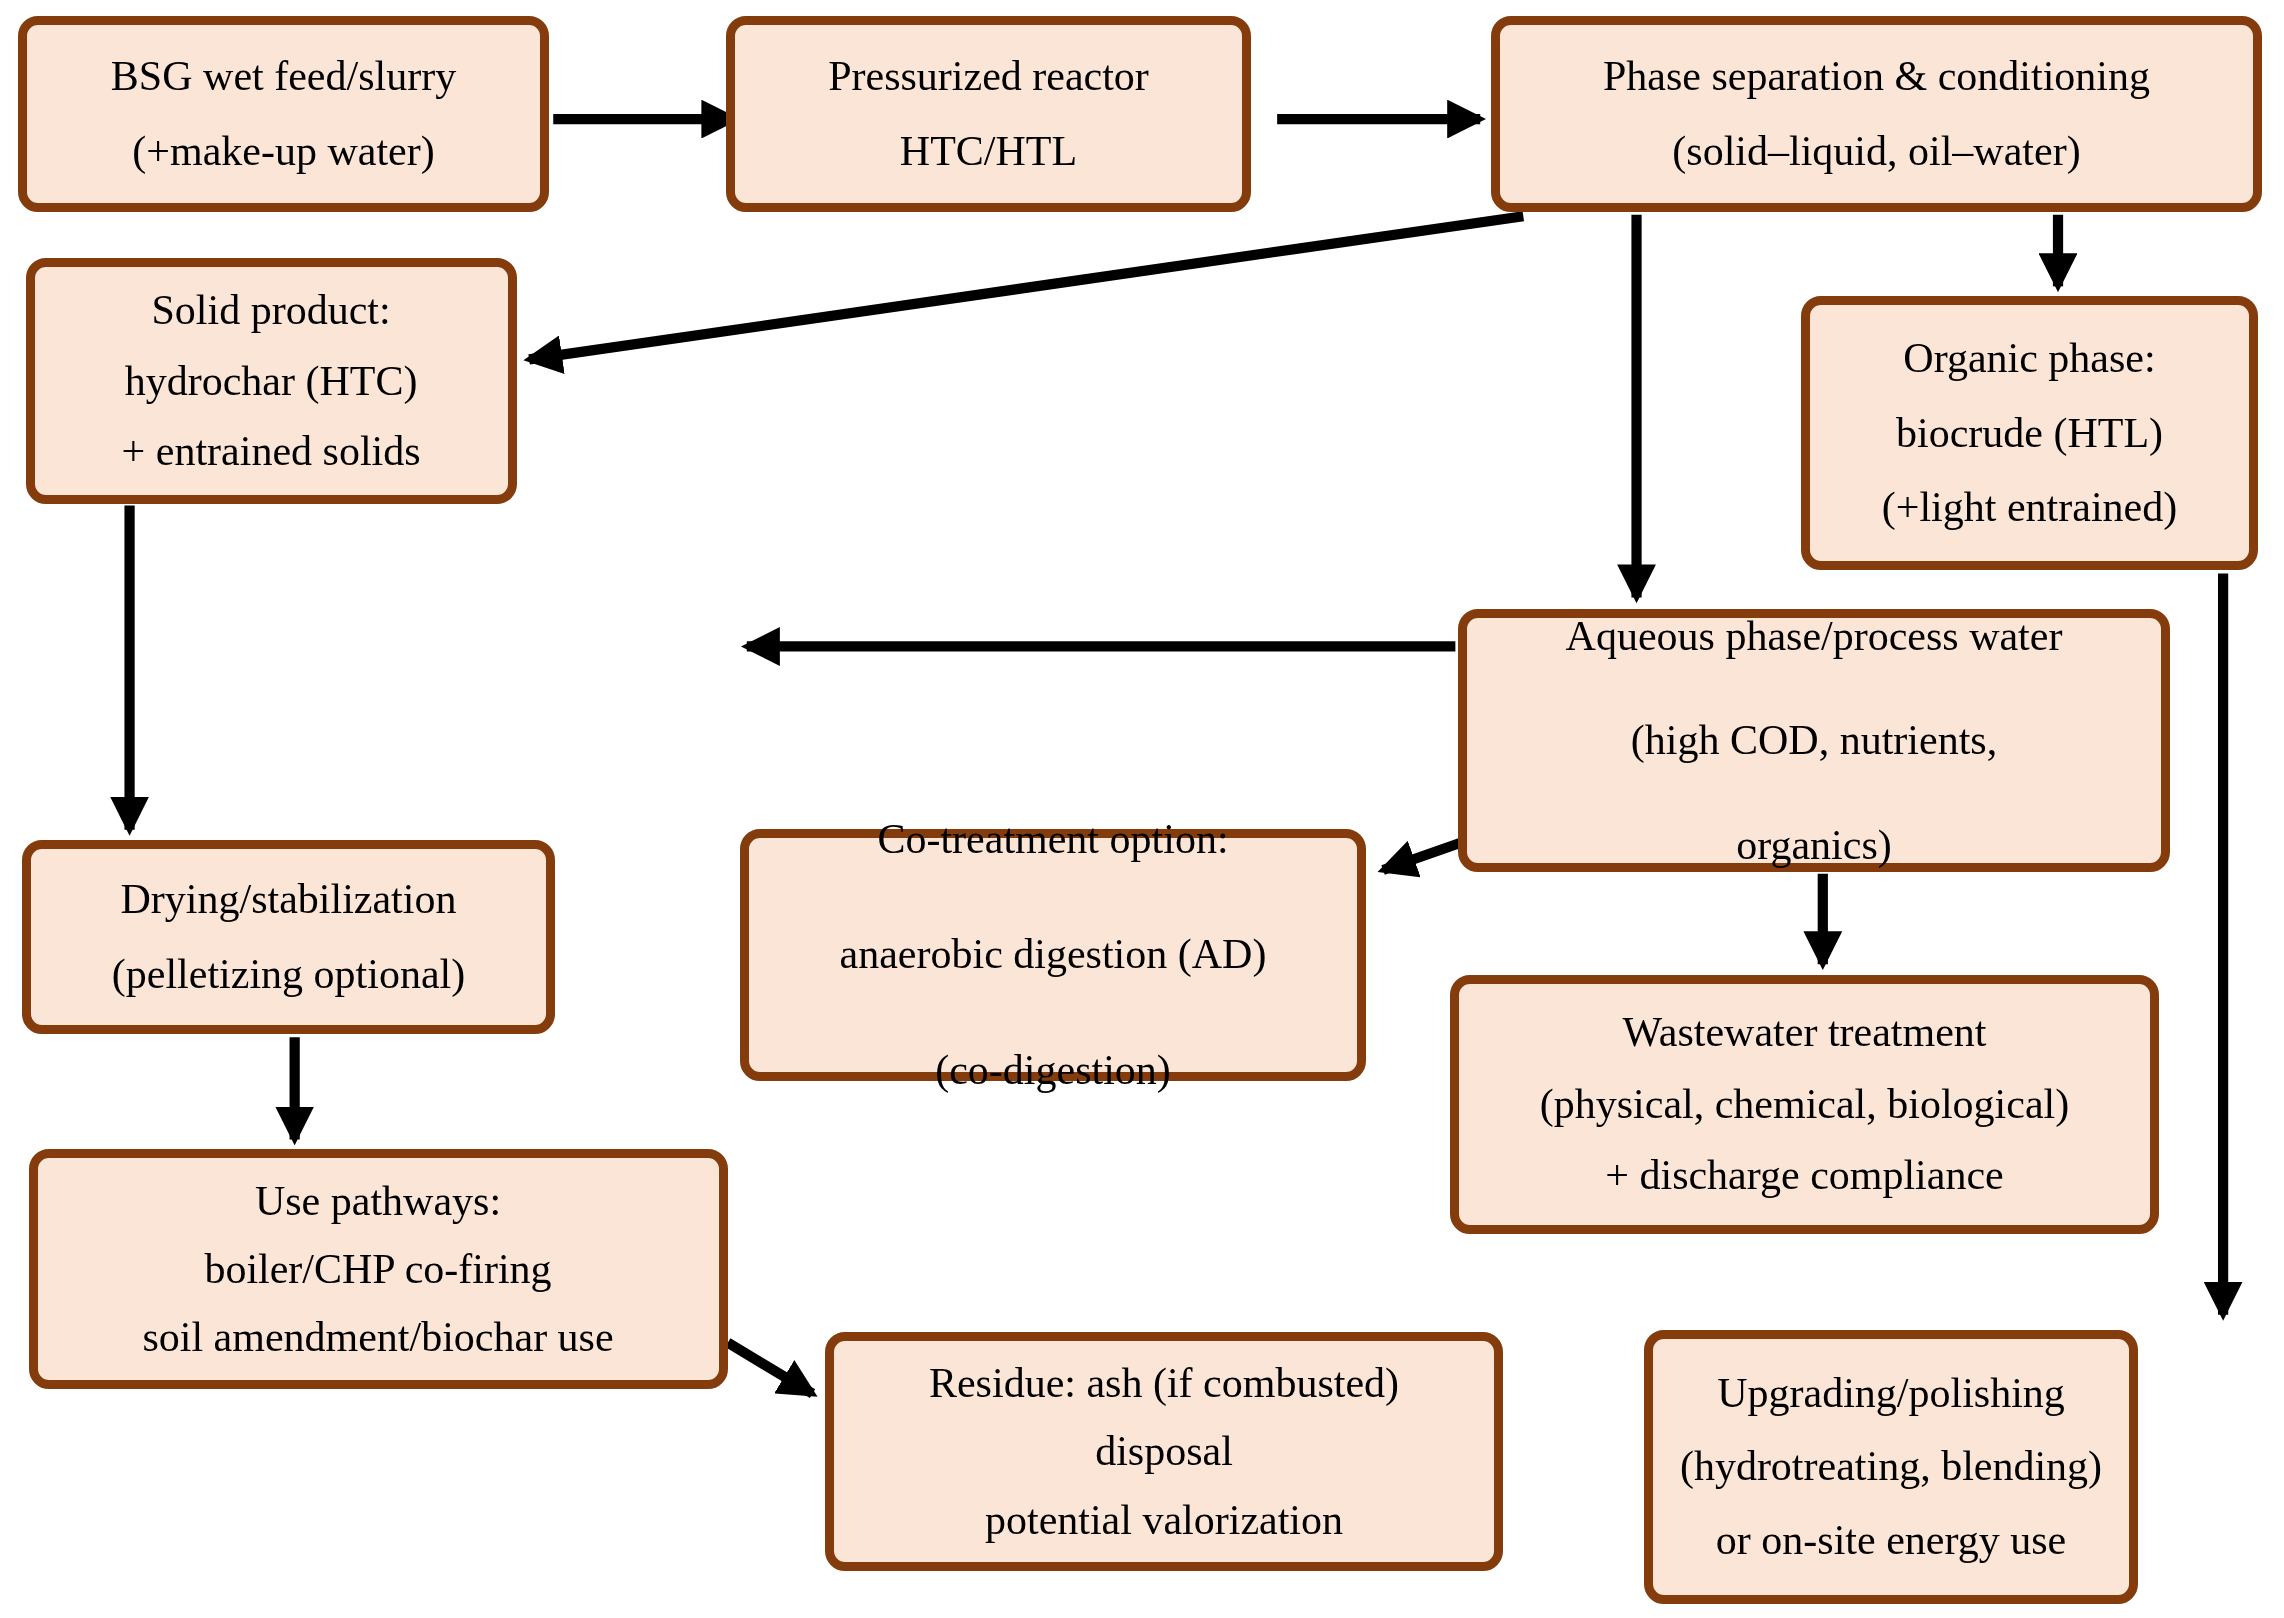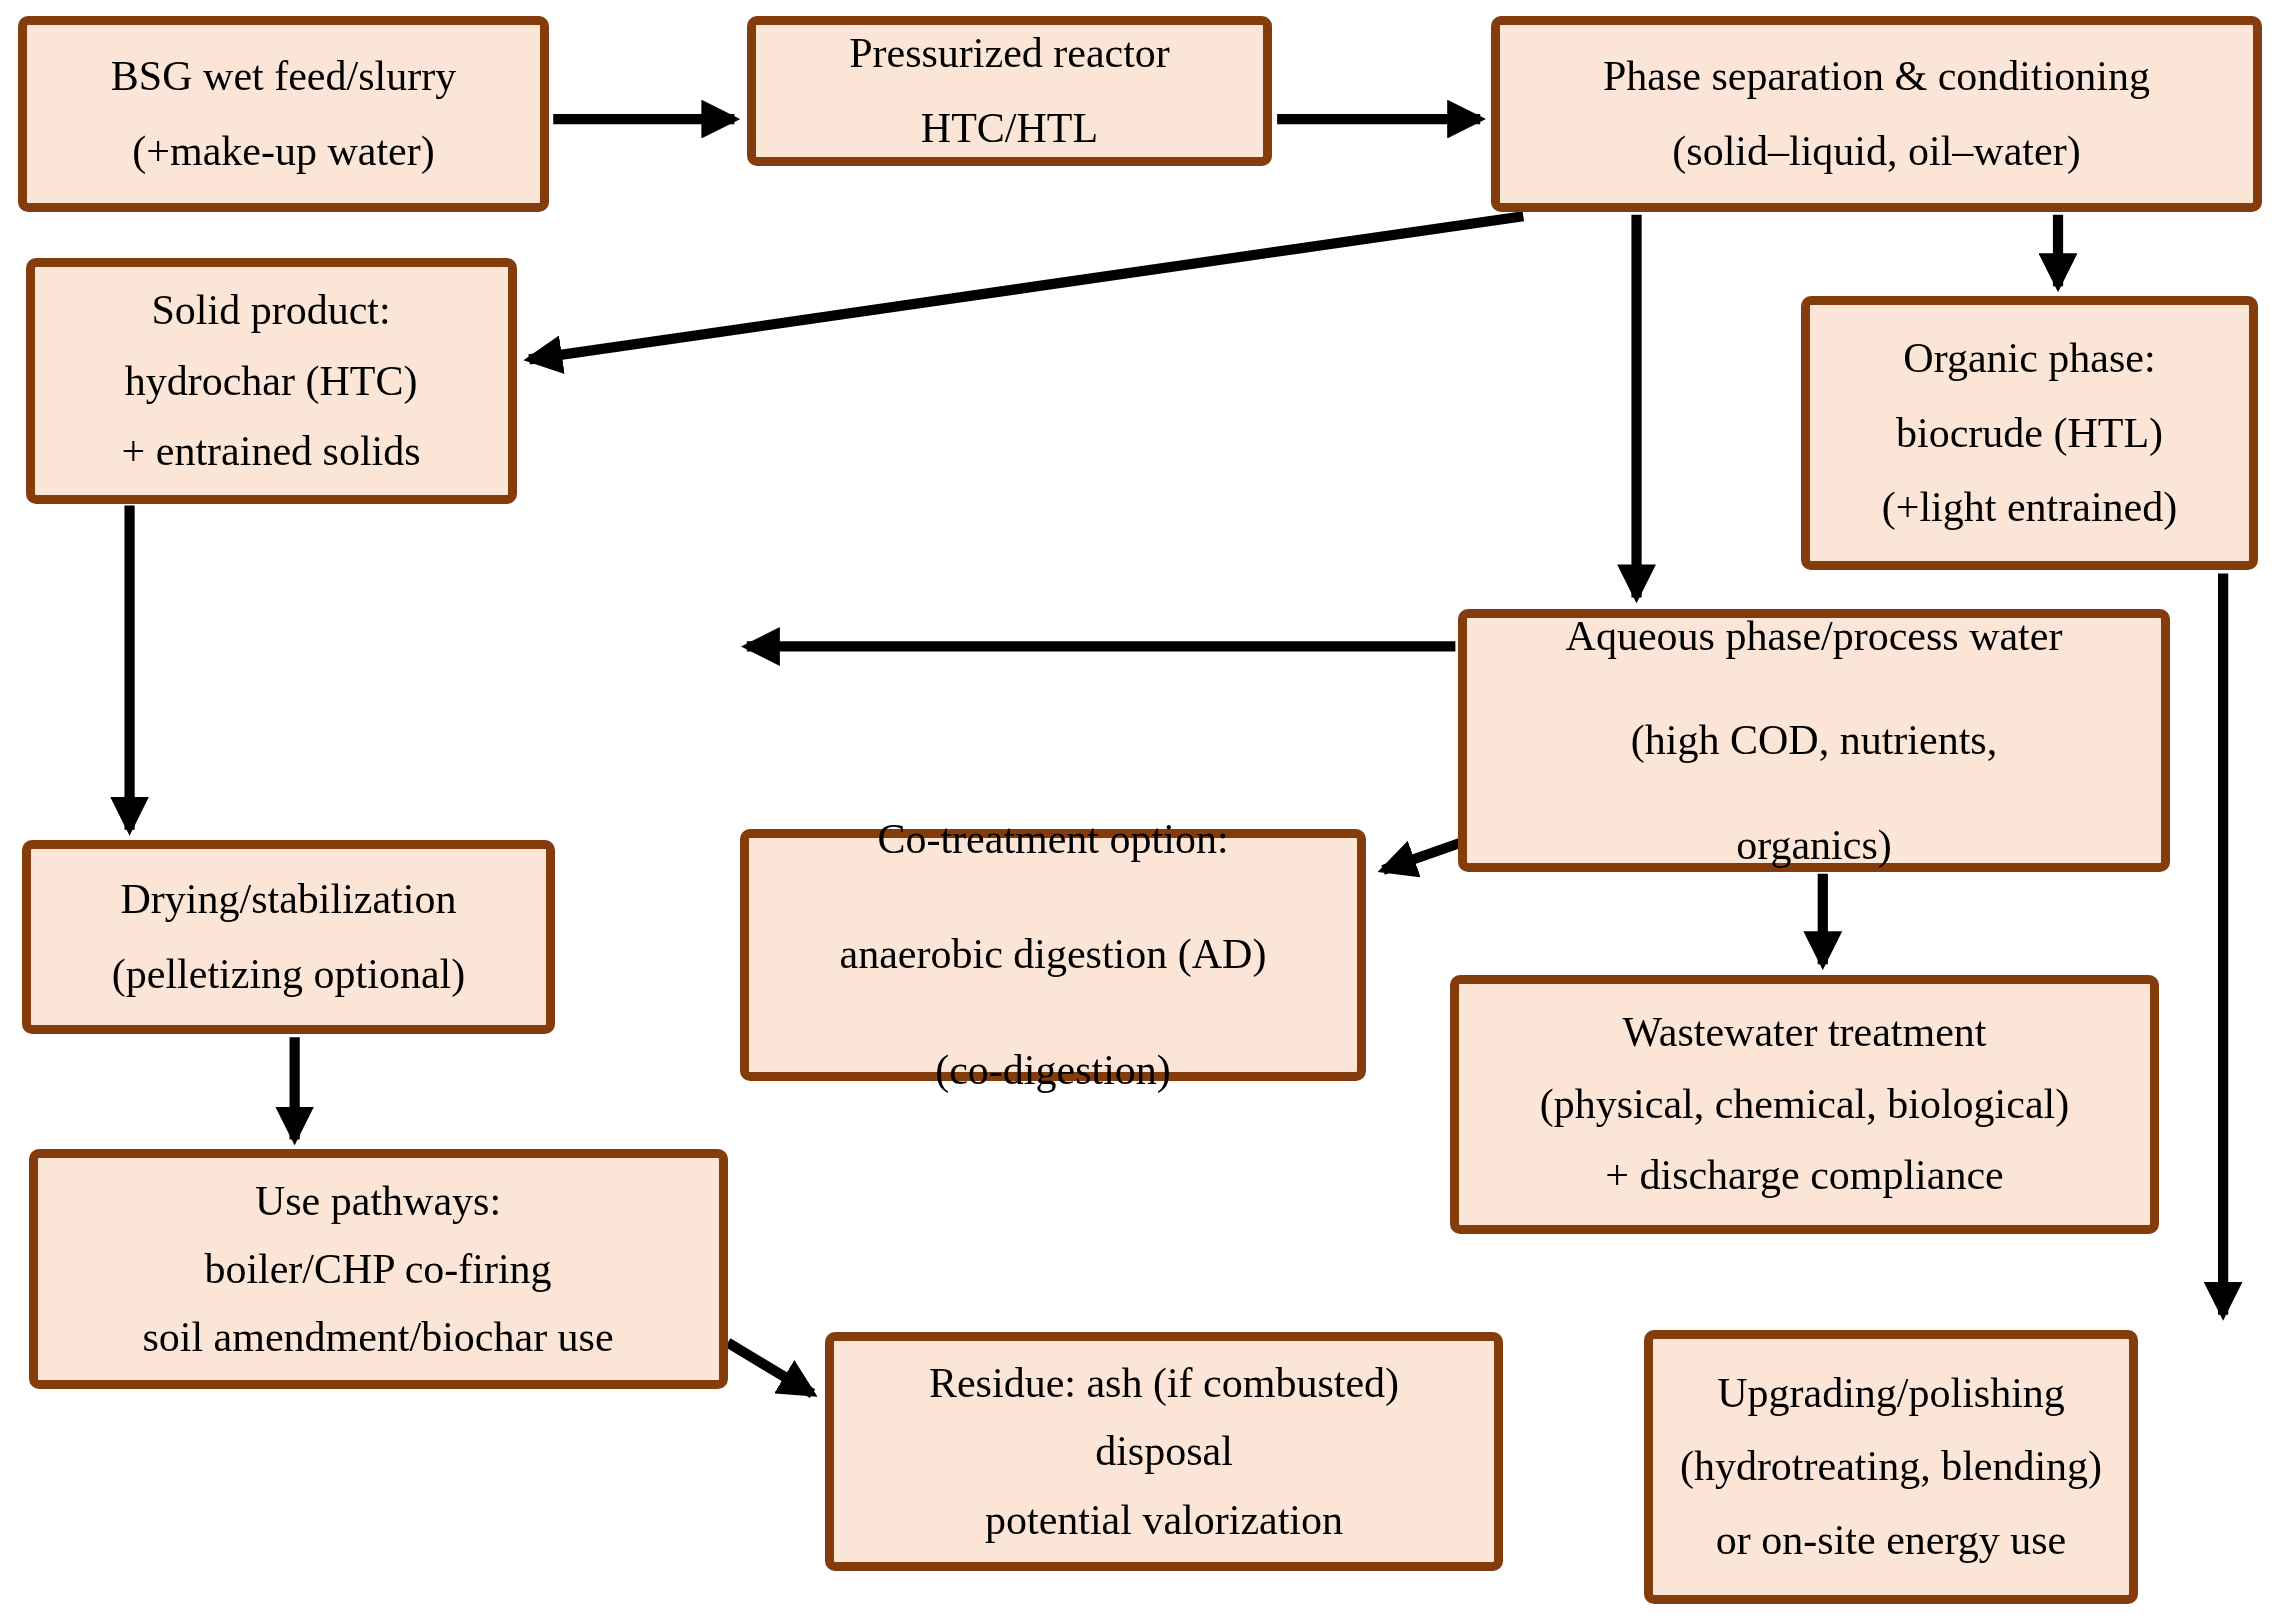--- a/index.html
+++ b/index.html
@@ -4,21 +4,21 @@
 <style>
   html,body{margin:0;padding:0;background:#ffffff;}
   body{width:2284px;height:1618px;position:relative;font-family:"Liberation Serif","DejaVu Serif",serif;}
   .canvas{position:absolute;left:0;top:0;width:2284px;height:1618px;background:#ffffff;overflow:hidden;}
   .arrow-layer{position:absolute;left:0;top:0;width:2284px;height:1618px;}
   .node{
     position:absolute;
     box-sizing:border-box;
     background:#fae5d6;
     border:9.5px solid #843c0c;
-    border-radius:10px;
+    border-radius:20px;
     display:flex;
     flex-direction:column;
     align-items:center;
     justify-content:center;
     text-align:center;
     color:#000000;
     font-size:42px;
     line-height:1.78;
     padding:0 13px;
   }
@@ -47,21 +47,21 @@
     <line x1="403" y1="1420" x2="403" y2="1560" stroke="#000000" stroke-width="14" marker-end="url(#ah)"></line>
     <line x1="996" y1="1838" x2="1112" y2="1908" stroke="#000000" stroke-width="14" marker-end="url(#ah)"></line>
     <line x1="3043" y1="785" x2="3043" y2="1800" stroke="#000000" stroke-width="14" marker-end="url(#ah)"></line>
   </svg>
 
   <div class="node" style="left:18px;top:16px;width:531px;height:196px;">
     <span>BSG wet feed/slurry</span>
     <span>(+make-up water)</span>
   </div>
 
-  <div class="node" style="left:747px;top:16px;width:525px;height:150px;">
+  <div class="node" style="left:726px;top:16px;width:525px;height:196px;">
     <span>Pressurized reactor</span>
     <span>HTC/HTL</span>
   </div>
 
   <div class="node" style="left:1491px;top:16px;width:771px;height:196px;">
     <span>Phase separation &amp; conditioning</span>
     <span>(solid–liquid, oil–water)</span>
   </div>
 
   <div class="node" style="left:25.6px;top:258px;width:491px;height:246px;line-height:1.68;">

